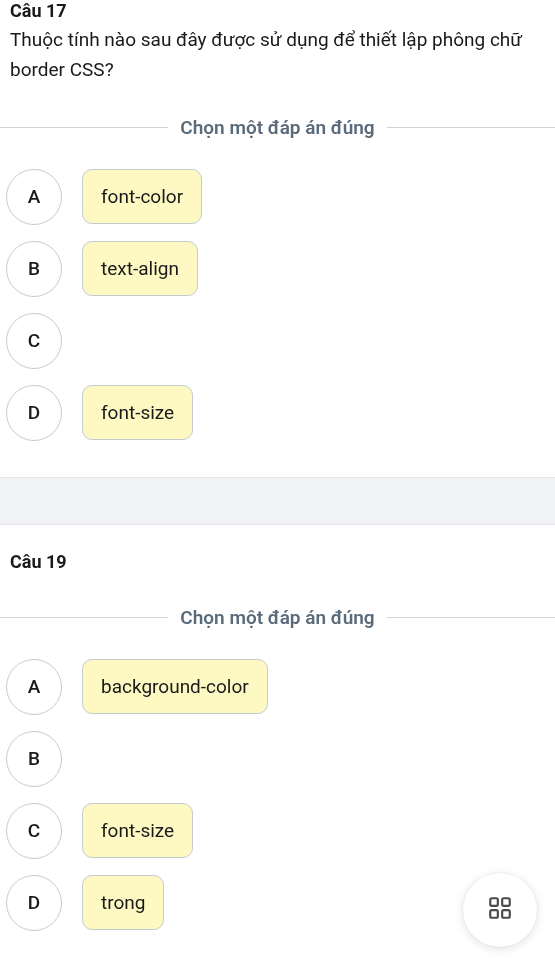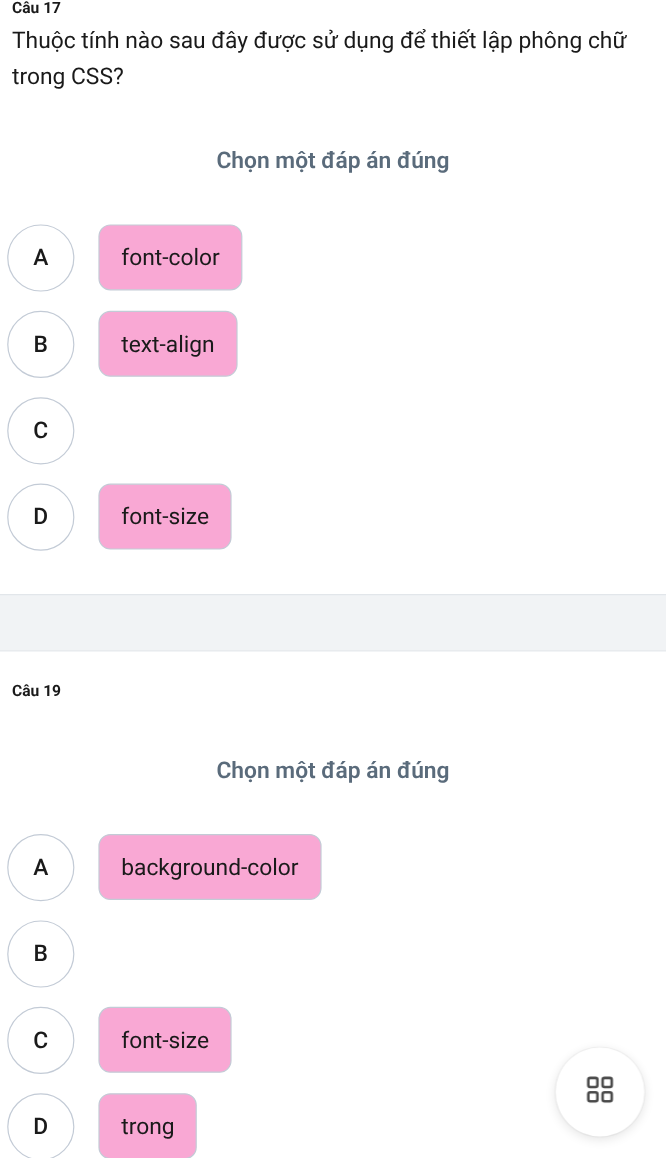--- a/index.html
+++ b/index.html
@@ -15,38 +15,37 @@
     }
     .question-block {
       background: #fff;
       padding: 0;
     }
     .question-header {
       padding: 0 10px 12px 10px;
     }
     .question-number {
       font-weight: 700;
-      font-size: 13px;
+      font-size: 18px;
       color: #1a1a1a;
       margin-bottom: 4px;
     }
     .question-text {
       font-size: 19px;
       line-height: 1.6;
       color: #1a1a1a;
     }
     .question-text .bold {
       font-weight: 400;
     }
     .divider-label {
       display: flex;
       align-items: center;
       margin: 18px 0 30px 0;
       gap: 12px;
-      flex-direction: column;
     }
     .divider-line {
       flex: 1;
       height: 1px;
       background: #d0d5dd;
     }
     .divider-text {
       font-size: 19px;
       font-weight: 600;
       color: #5a6b7b;
@@ -74,21 +73,21 @@
       color: #1a1a1a;
       background: #fff;
       flex-shrink: 0;
     }
     .option-text {
       border: 1.5px solid #c3cbd6;
       border-radius: 10px;
       padding: 15px 18px;
       font-size: 19px;
       color: #1a1a1a;
-      background: #f9a8d4;
+      background: #fef9c3;
       display: inline-block;
     }
     .gap {
       height: 48px;
       background: #f1f3f5;
       border-top: 1px solid #e2e6ea;
       border-bottom: 1px solid #e2e6ea;
     }
     .question-block.second {
       padding-top: 26px;
@@ -112,21 +111,21 @@
       height: 26px;
     }
   </style>
 </head>
 <body>
 
 <div class="question-block">
   <div class="question-header">
     <div class="question-number">Câu 17</div>
     <div class="question-text">
-      <span>Thuộc tính nào sau đây được sử dụng để thiết lập </span><span class="bold">phông chữ</span><span> trong CSS?</span>
+      <span>Thuộc tính nào sau đây được sử dụng để thiết lập </span><span class="bold">phông chữ</span><span> border CSS?</span>
     </div>
   </div>
   <div class="divider-label">
     <div class="divider-line"></div>
     <div class="divider-text">Chọn một đáp án đúng</div>
     <div class="divider-line"></div>
   </div>
   <div class="options">
     <div class="option-row">
       <div class="option-letter">A</div>

